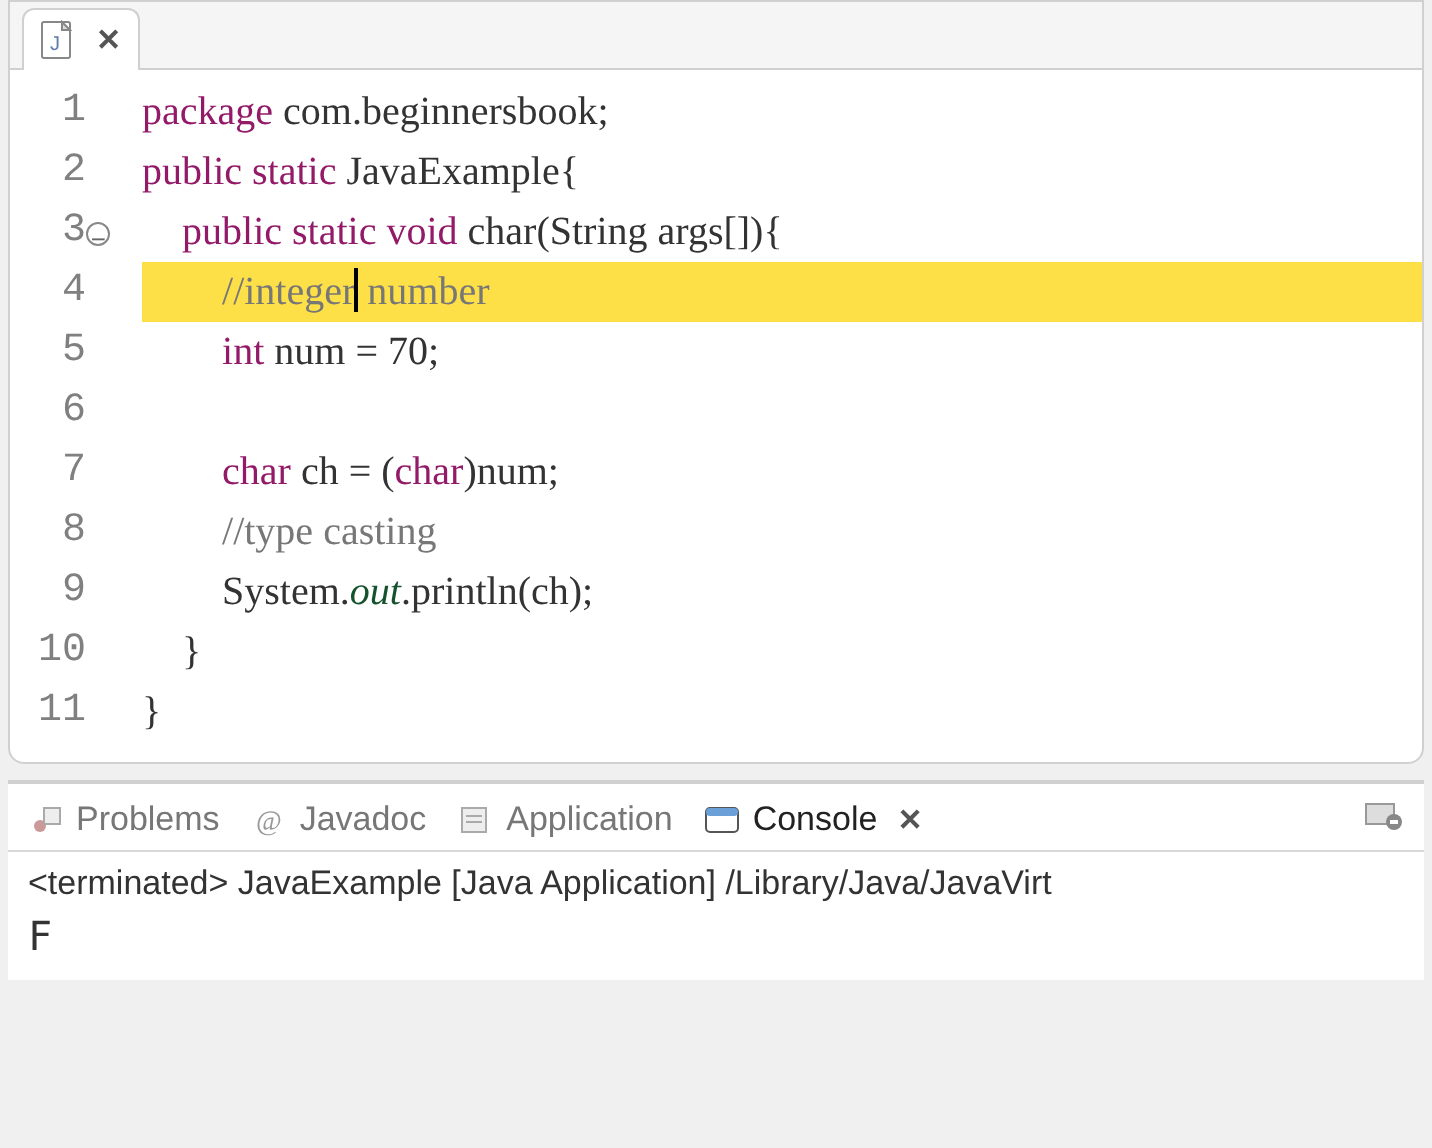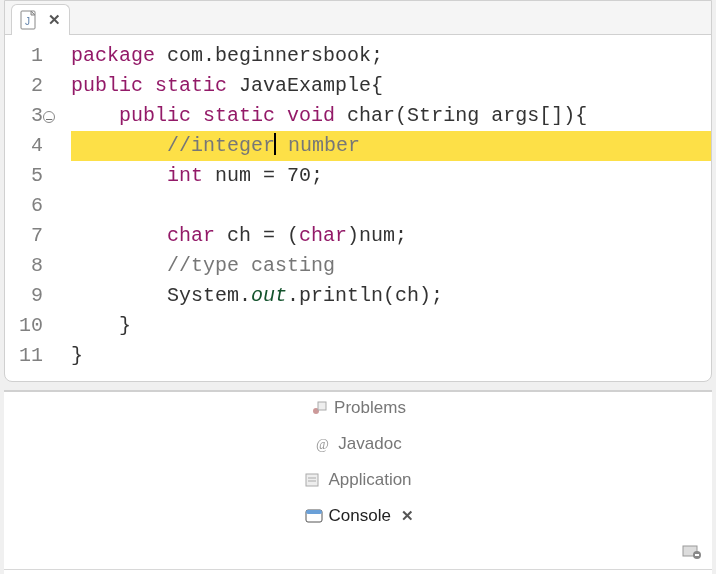--- a/index.html
+++ b/index.html
@@ -82,21 +82,21 @@
   }
   .fold-marker::before {
     content: "−";
     position: absolute;
     right: -10px;
     top: 5px;
     font-size: 13px;
     color: #666;
     z-index: 2;
   }
-  .code-col { flex: 1; position: relative; padding-left: 18px; }
+  .code-col { flex: 1; position: relative; padding-left: 18px; font-family: Liberation Serif, serif; }
   .code-line { height: 30px; white-space: pre; }
   .hl-line { background: #fde047; }
   .cursor {
     display: inline-block;
     width: 0;
     height: 22px;
     border-left: 2px solid #000;
     vertical-align: -4px;
     margin-left: -1px;
   }
@@ -112,21 +112,20 @@
     margin: 4px 4px 0 4px;
   }
   .bottom-tabs {
     display: flex;
     align-items: center;
     gap: 16px;
     padding: 6px 10px 4px 10px;
     border-bottom: 1px solid #d8d8d8;
     font-size: 17px;
     color: #777;
-    flex-direction: column;
   }
   .btab {
     display: flex;
     align-items: center;
     gap: 6px;
     cursor: pointer;
   }
   .btab.active { color: #222; font-weight: 500; }
   .btab .icon { width: 18px; height: 18px; display:inline-block; }
   .toolbar-right { margin-left: auto; display:flex; gap:6px; align-items:center; }
@@ -232,14 +231,15 @@
     <div class="toolbar-right">
       <span class="icon">
         <svg width="20" height="18" viewBox="0 0 20 18">
             <rect x="1" y="4" width="14" height="10" fill="#ddd" stroke="#999"></rect>
             <circle cx="15" cy="13" r="4" fill="#888"></circle>
             <line x1="13" y1="13" x2="17" y2="13" stroke="#fff" stroke-width="2"></line>
           </svg>
       </span>
     </div>
   </div>
+  <div class="console-status">&lt;terminated&gt; JavaExample [Java Application] /Library/Java/JavaVirt</div>
   <div class="console-out">F</div>
 </div>
 
 </body></html>

